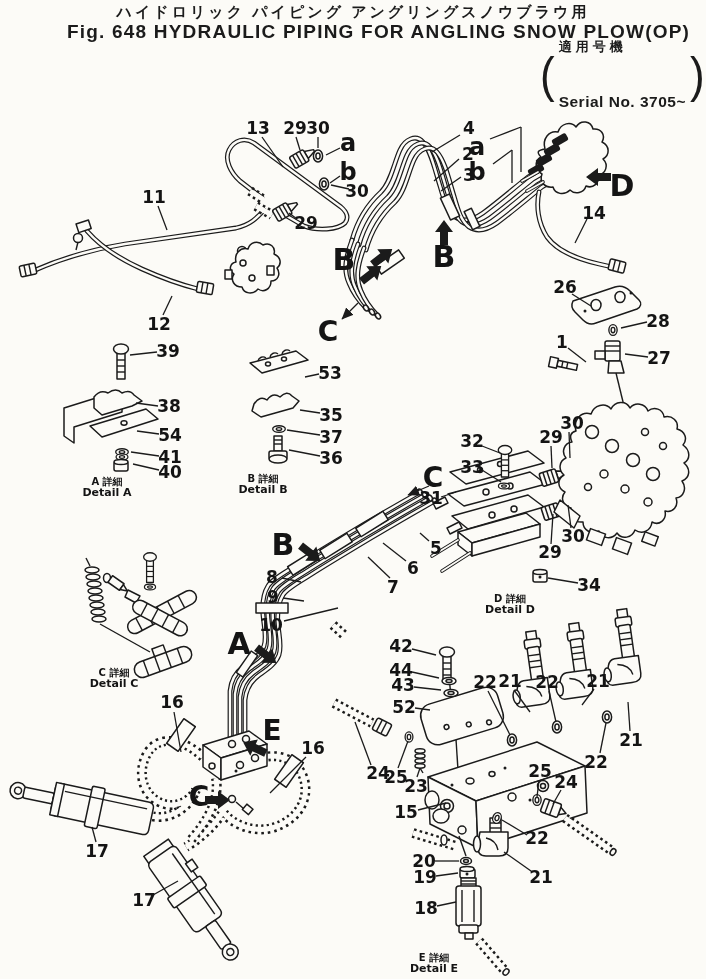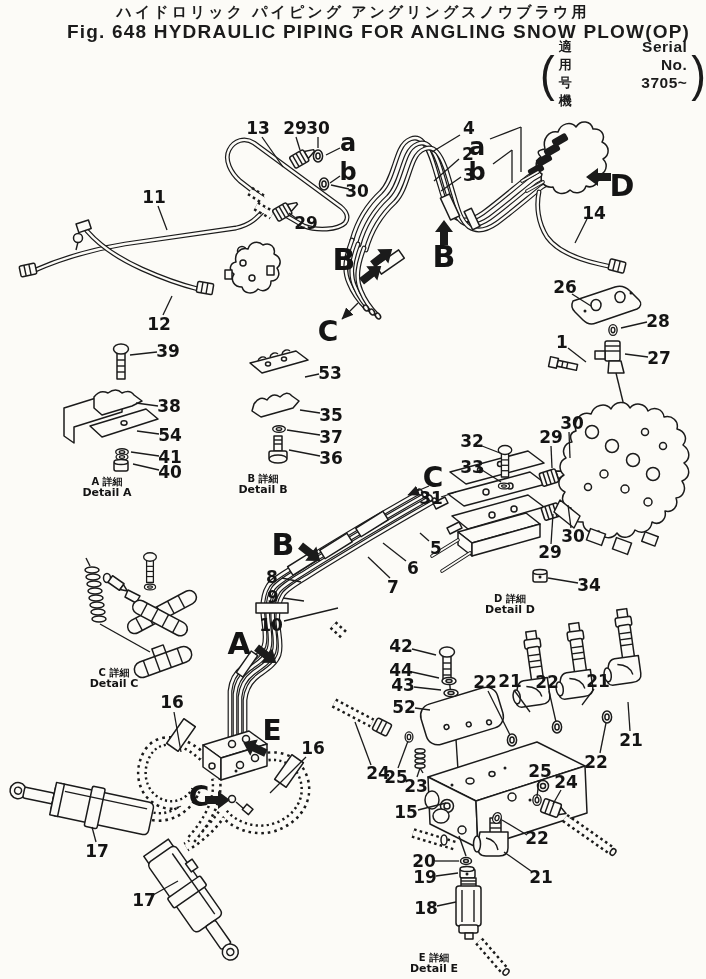--- a/index.html
+++ b/index.html
@@ -4,21 +4,21 @@
 <style>
   html,body{margin:0;padding:0;background:#888;}
   .page{position:relative;width:706px;height:979px;background:#fcfbf7;overflow:hidden;
         font-family:"Liberation Sans",sans-serif;color:#1b1b1b;}
   .hdr-jp{position:absolute;top:3px;left:0;right:0;text-align:center;
           font-weight:700;font-size:15px;letter-spacing:3px;white-space:nowrap;}
   .hdr-en{position:absolute;top:21px;left:27px;font-weight:700;font-size:19px;
           letter-spacing:1.2px;white-space:nowrap;margin-left:40px;}
   .serial{position:absolute;left:540px;top:38px;display:flex;align-items:center;}
   .par{font-size:44px;font-weight:400;line-height:44px;transform:scaleY(1.15);}
-  .ser-lines{display:flex;flex-direction:row;align-items:flex-start;padding:0 4px;gap:37px;}
+  .ser-lines{display:flex;flex-direction:column;align-items:flex-start;padding:0 4px;gap:37px;}
   .ser-jp{font-weight:700;font-size:13px;letter-spacing:4px;}
   .ser-en{font-weight:700;font-size:15.5px;letter-spacing:0.5px;text-align:right;}
   svg{position:absolute;left:0;top:0;}
   .ln{fill:none;stroke:#1b1b1b;stroke-width:1.4;}
   .pt{fill:#fcfbf7;stroke:#1b1b1b;stroke-width:1.5;stroke-linejoin:round;}
   .dk{fill:#1b1b1b;stroke:none;}
   .tb{fill:none;stroke:#1b1b1b;stroke-width:4.8;stroke-linejoin:round;stroke-linecap:round;}
   .tbw{fill:none;stroke:#fcfbf7;stroke-width:2.4;stroke-linejoin:round;stroke-linecap:round;}
   .tb3{fill:none;stroke:#1b1b1b;stroke-width:3.6;stroke-linejoin:round;stroke-linecap:round;}
   .tb3w{fill:none;stroke:#fcfbf7;stroke-width:1.7;stroke-linejoin:round;stroke-linecap:round;}

